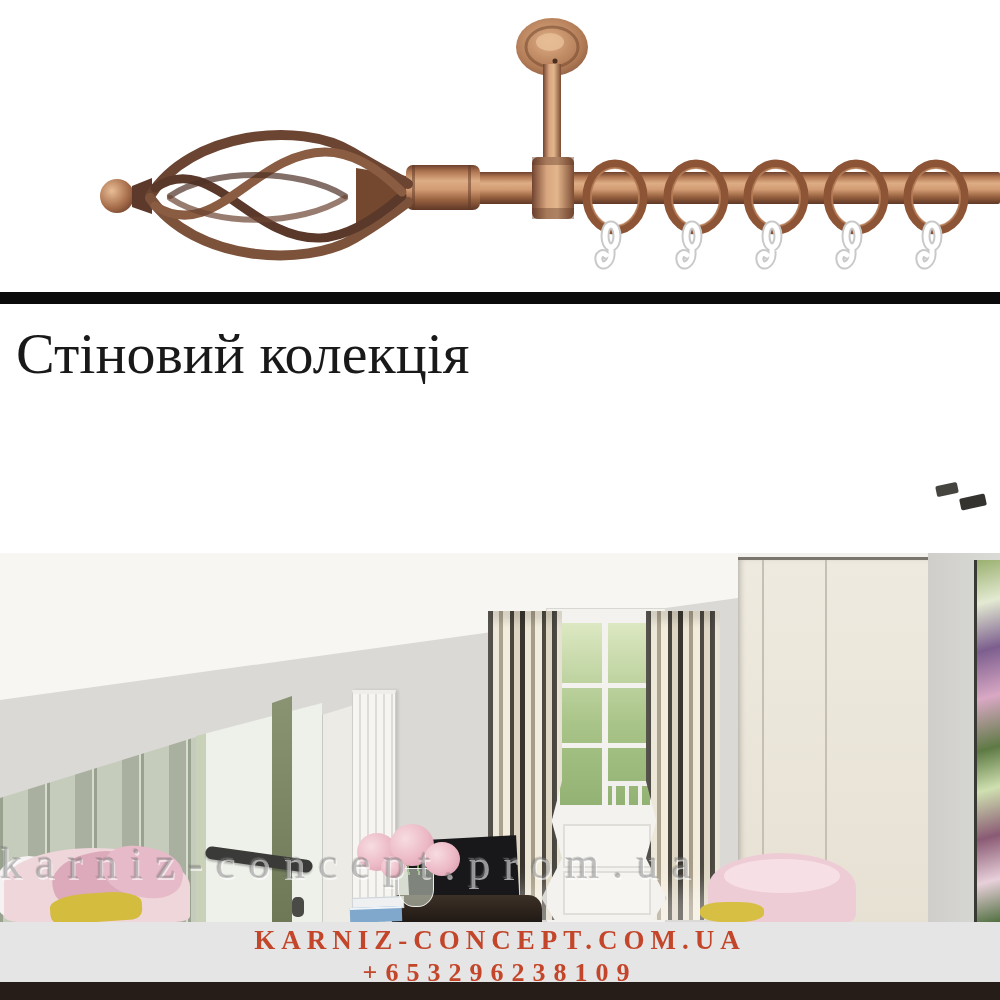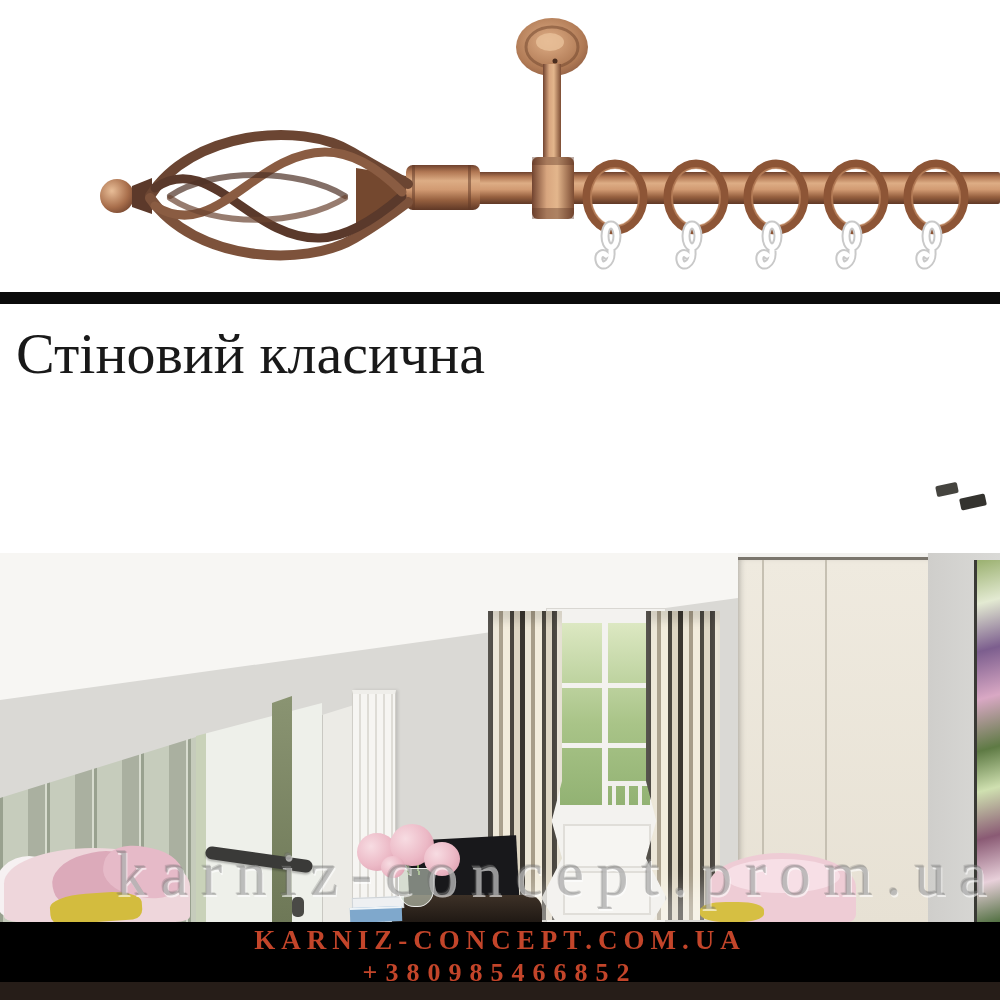--- a/index.html
+++ b/index.html
@@ -87,26 +87,26 @@
   .pillow-2{left:103px;top:294px;width:80px;height:50px;background:#e6bac8;border-radius:45%;transform:rotate(11deg);}
   .pillow-yellow-left{left:50px;top:340px;width:92px;height:29px;background:#d3bc3e;border-radius:40% 40% 10px 10px;transform:rotate(-4deg);}
   .chair-right-body{left:708px;top:300px;width:148px;height:69px;background:#eeccd5;border-radius:50% 50% 8px 8px;}
   .chair-right-hl{left:724px;top:306px;width:116px;height:34px;background:#f7dfe6;border-radius:50%;}
   .pillow-yellow-right{left:700px;top:349px;width:64px;height:20px;background:#d6bf42;border-radius:40%;}
 
   .spot-1{left:936px;top:484px;width:22px;height:11px;background:#45443f;transform:rotate(-12deg);border-radius:2px;}
   .spot-2{left:960px;top:496px;width:26px;height:12px;background:#34332f;transform:rotate(-12deg);border-radius:2px;}
 
   
-  .watermark{left:0;top:838px;width:1000px;text-align:right;font-size:63px;letter-spacing:13px;
+  .watermark{left:0;top:838px;width:1000px;text-align:left;font-size:44px;letter-spacing:13px;
           color:rgba(130,130,130,.45);white-space:nowrap;z-index:5;
           text-shadow:1px 2px 0 rgba(255,255,255,.6), -1px -1px 0 rgba(90,90,90,.2);font-family:Liberation Serif, serif;}
 
   
-  .footer-band{left:0;top:922px;width:1000px;height:60px;background:#000000;text-align:center;z-index:6;}
+  .footer-band{left:0;top:922px;width:1000px;height:60px;background:#e5e5e5;text-align:center;z-index:6;}
   .footer-site{margin-top:3px;font-size:27px;font-weight:bold;letter-spacing:6px;color:#c3452a;}
   .footer-phone{margin-top:2px;font-size:26px;font-weight:bold;letter-spacing:8px;color:#c3452a;}
   .bottom-bar{left:0;top:982px;width:1000px;height:18px;background:#261d18;z-index:7;}
 </style>
 </head>
 <body>
 
 <div class="page">
 
   <svg class="abs rod-scene" viewBox="0 0 1000 292" xmlns="http://www.w3.org/2000/svg">
@@ -213,21 +213,21 @@
       <g>
         <path d="M932,225 C940,225 940,247 932,247 C924,247 924,225 932,225 M932,247 L932,252 C933,264 922,270 920,260 C919,254 924,252 927,255" stroke="#c9c9c9" stroke-width="9"></path>
         <path d="M932,225 C940,225 940,247 932,247 C924,247 924,225 932,225 M932,247 L932,252 C933,264 922,270 920,260 C919,254 924,252 927,255" stroke="#ffffff" stroke-width="5"></path>
       </g>
     </g>
   </svg>
 
   <div class="abs divider"></div>
 
   <div class="abs title">
-    <span>Стіновий класична</span>
+    <span>Стіновий колекція</span>
   </div>
 
   <div class="abs specs">
     <span>однорядний</span>
     <span>колір:</span>
     <span>мідь</span>
   </div>
 
   <div class="abs spot-1"></div>
   <div class="abs spot-2"></div>
@@ -286,17 +286,17 @@
     <div class="abs pillow-yellow-left"></div>
     <div class="abs chair-right-body"></div>
     <div class="abs chair-right-hl"></div>
     <div class="abs pillow-yellow-right"></div>
   </div>
 
   <div class="abs watermark">karniz-concept.prom.ua</div>
 
   <div class="abs footer-band">
     <div class="footer-site">KARNIZ-CONCEPT.COM.UA</div>
-    <div class="footer-phone">+380985466852</div>
+    <div class="footer-phone">+653296238109</div>
   </div>
   <div class="abs bottom-bar"></div>
 
 </div>
 
 </body></html>

